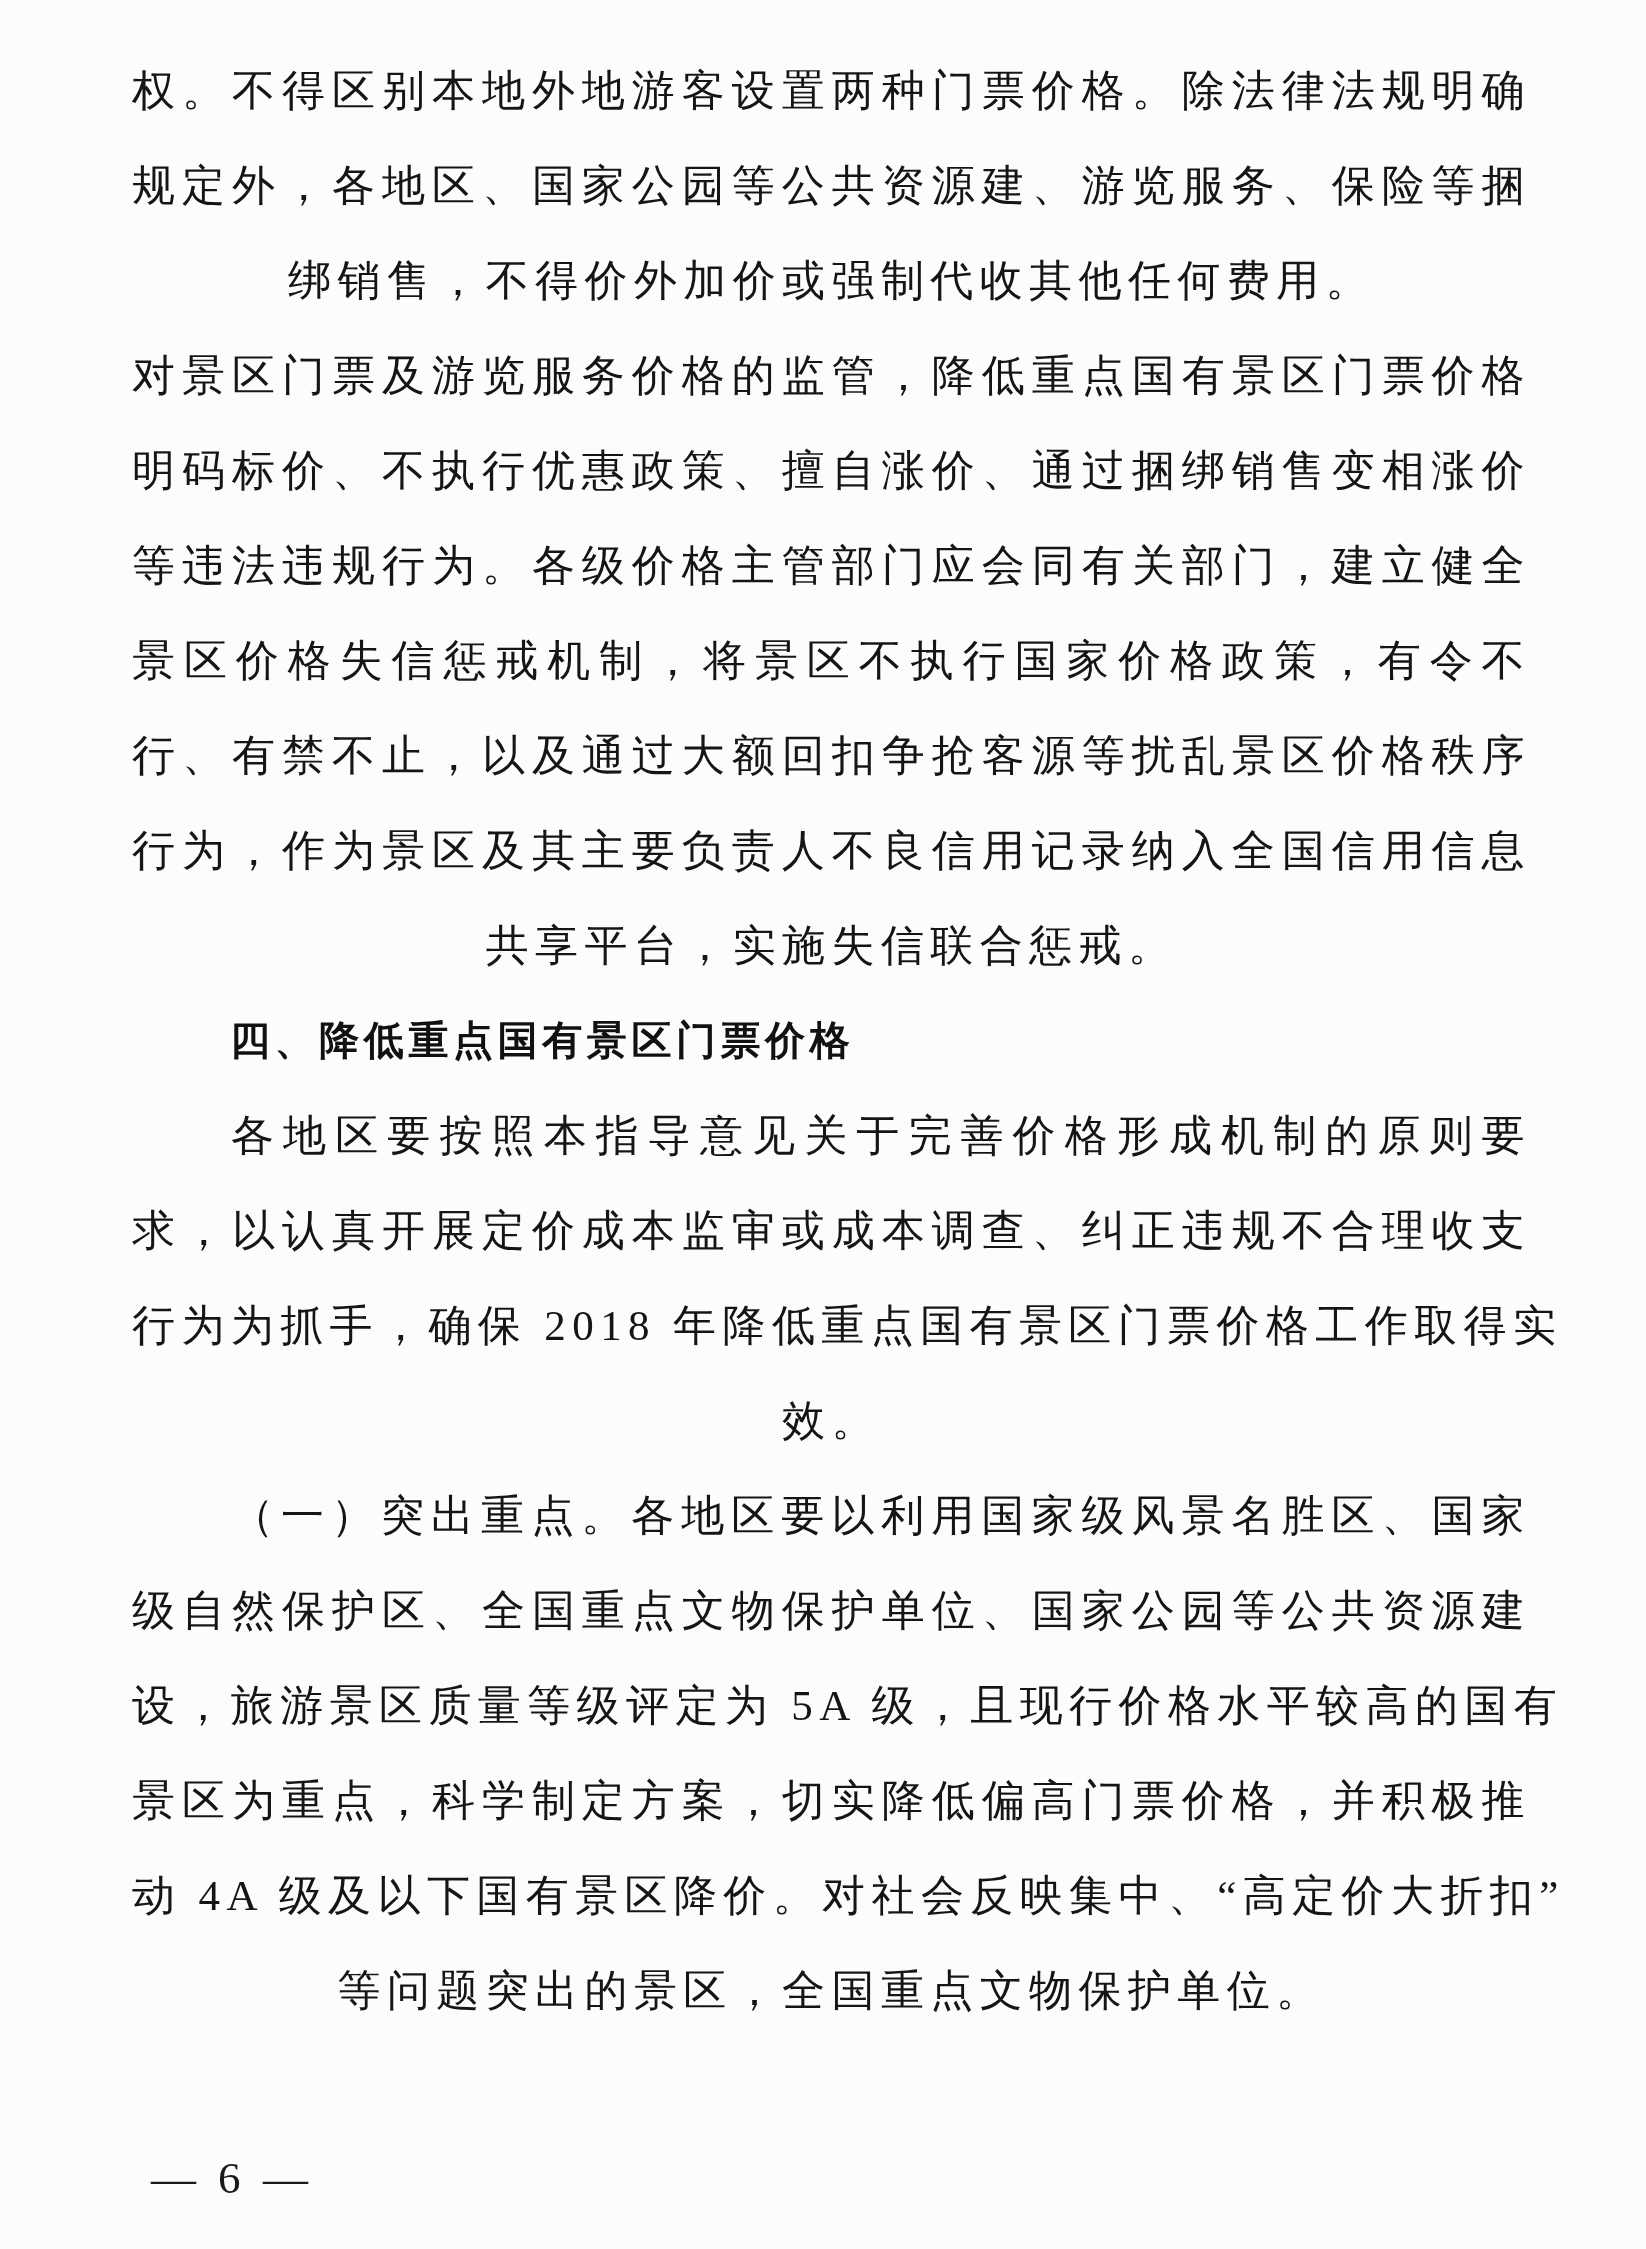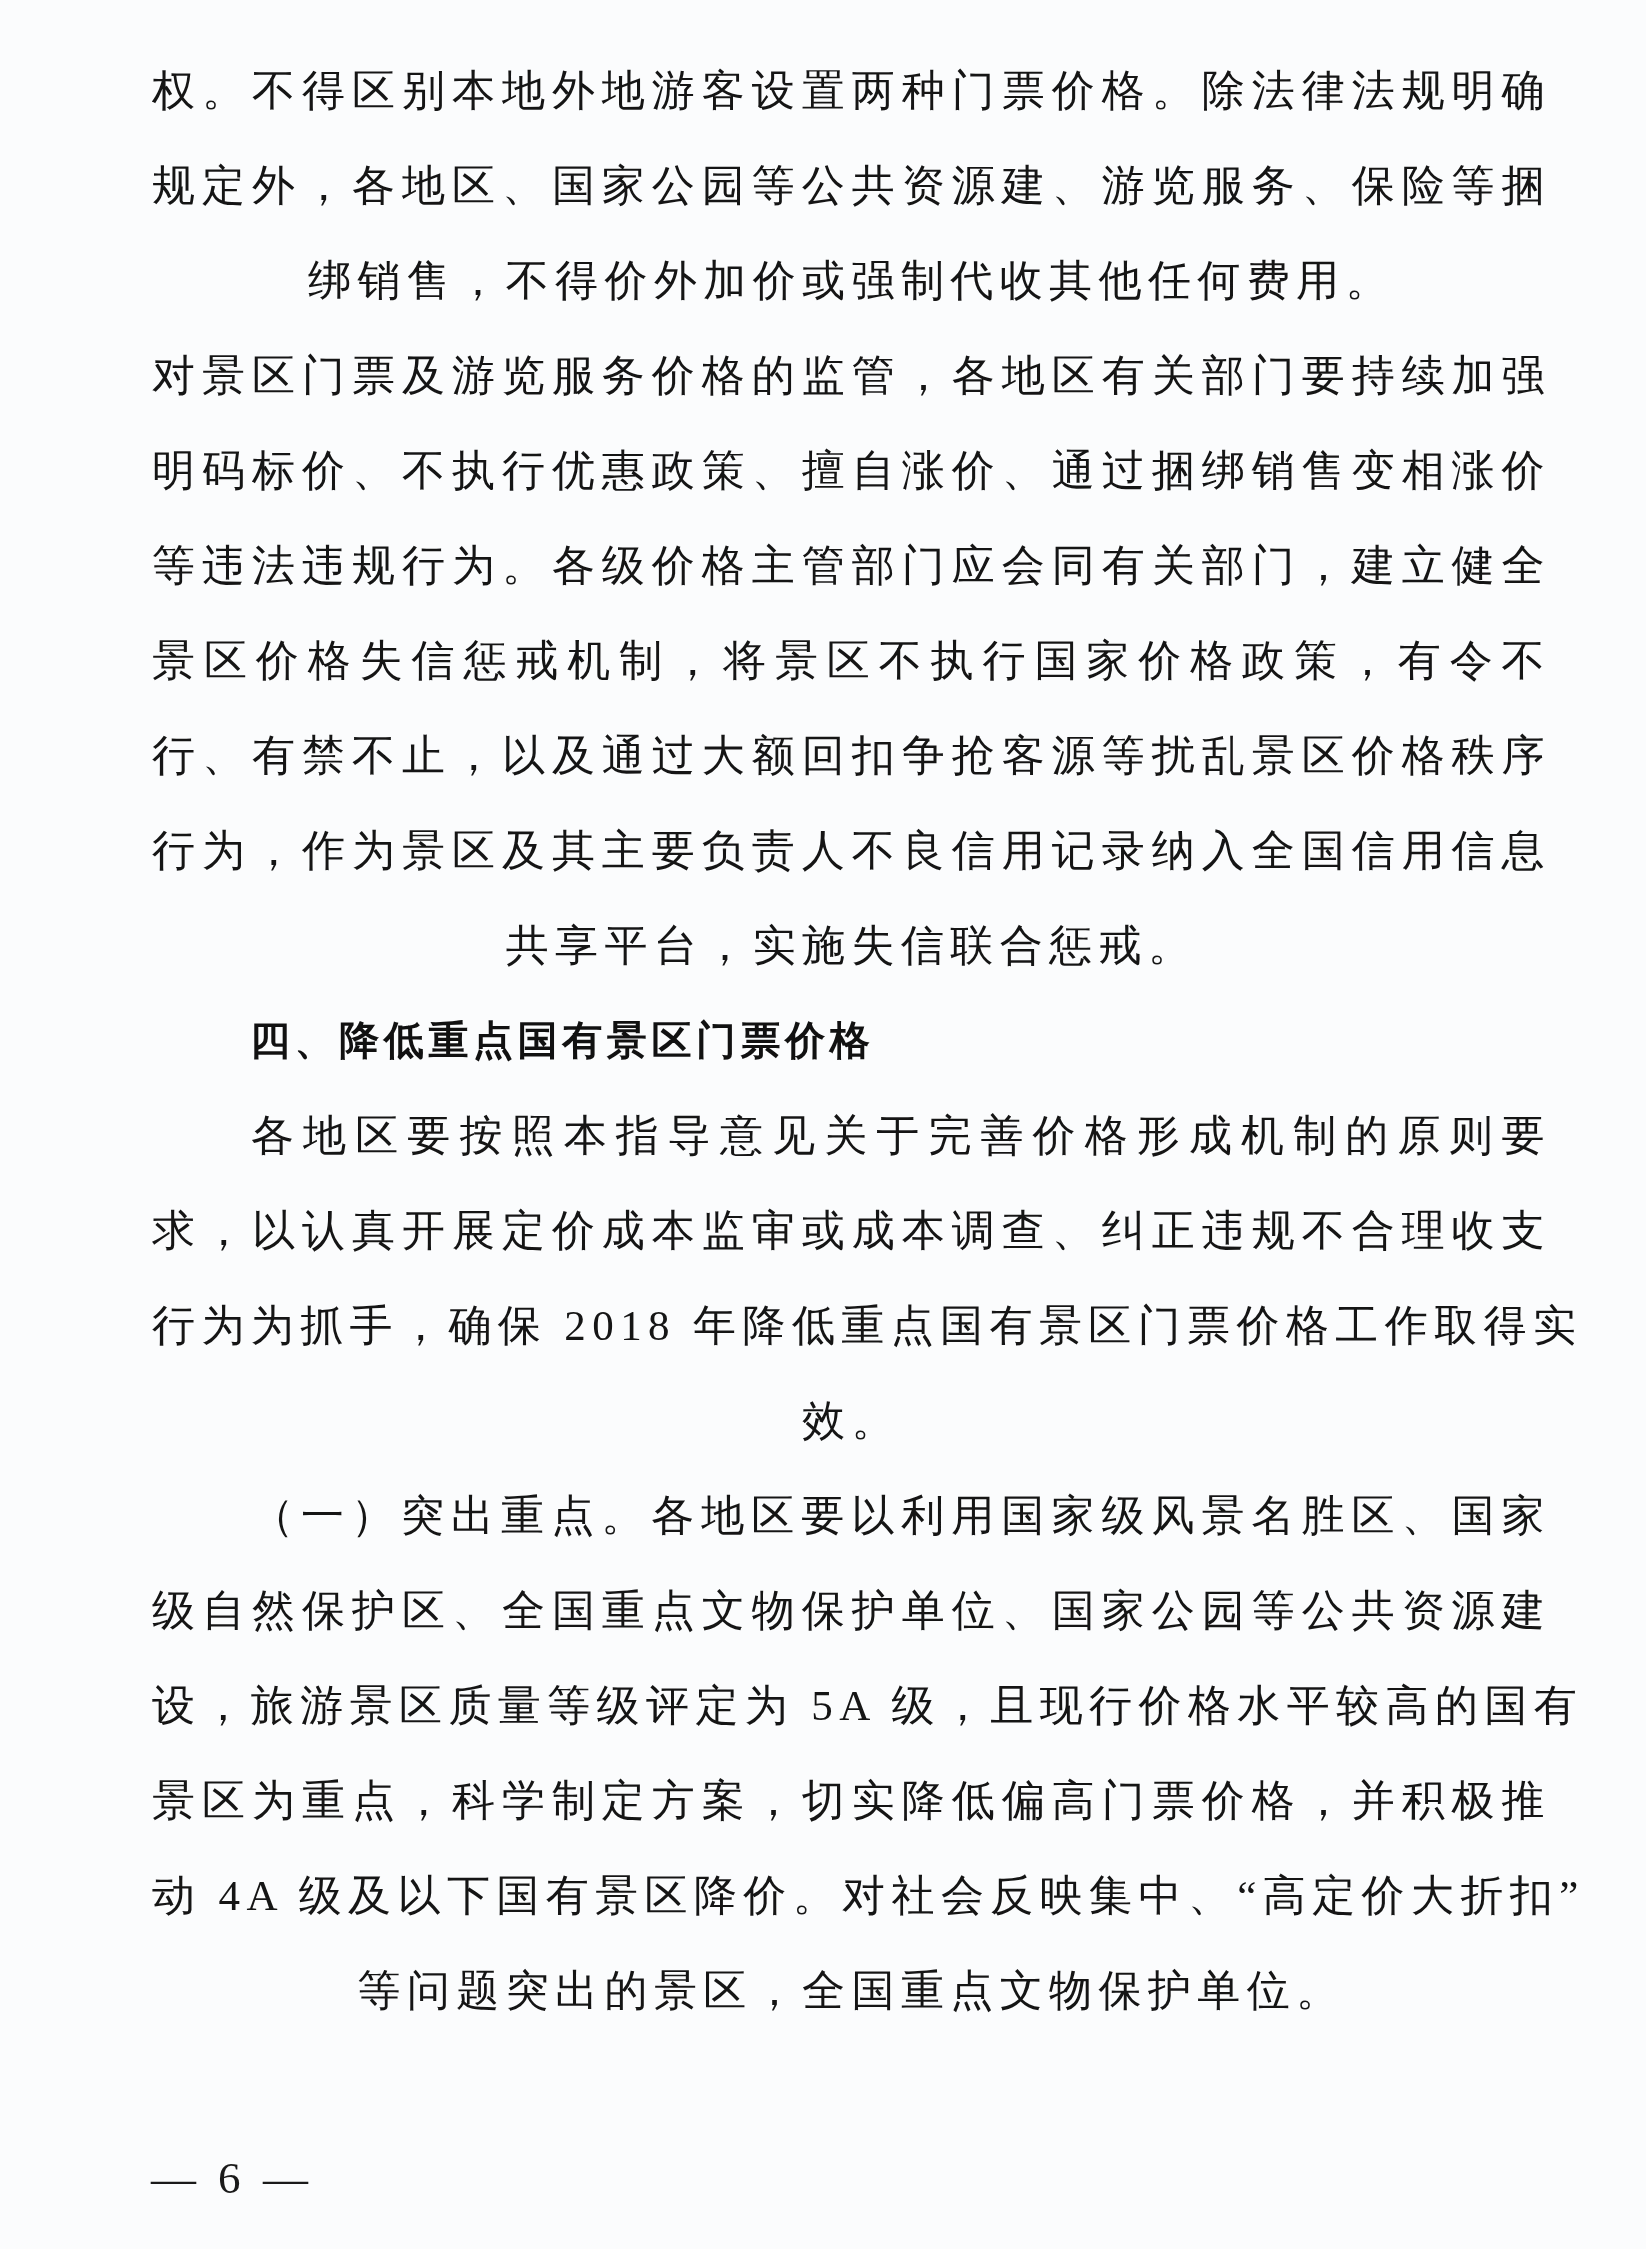--- a/index.html
+++ b/index.html
@@ -13,21 +13,20 @@
       height: 2250px;
       background: #fbfcfd;
       overflow: hidden;
       color: #151515;
     }
     .text-block {
       position: absolute;
       left: 132px;
       top: 43px;
       width: 1399px;
-      margin-left: 20px;
     }
     .line {
       height: 95px;
       line-height: 95px;
       white-space: nowrap;
       font-family: "Liberation Serif", "DejaVu Serif", serif;
       font-size: 43px;
       letter-spacing: 6.4px;
       overflow: visible;
     }
@@ -78,21 +77,21 @@
 <div class="page">
   <div class="text-block">
 
     <div>
       <div class="line full">权。不得区别本地外地游客设置两种门票价格。除法律法规明确</div>
       <div class="line full">规定外，各地区、国家公园等公共资源建、游览服务、保险等捆</div>
       <div class="line short">绑销售，不得价外加价或强制代收其他任何费用。</div>
     </div>
 
     <div>
-      <div class="line full">对景区门票及游览服务价格的监管，各地区有关部门要持续加强</div>
+      <div class="line full">对景区门票及游览服务价格的监管，降低重点国有景区门票价格</div>
       <div class="line full">明码标价、不执行优惠政策、擅自涨价、通过捆绑销售变相涨价</div>
       <div class="line full">等违法违规行为。各级价格主管部门应会同有关部门，建立健全</div>
       <div class="line full">景区价格失信惩戒机制，将景区不执行国家价格政策，有令不</div>
       <div class="line full">行、有禁不止，以及通过大额回扣争抢客源等扰乱景区价格秩序</div>
       <div class="line full">行为，作为景区及其主要负责人不良信用记录纳入全国信用信息</div>
       <div class="line short">共享平台，实施失信联合惩戒。</div>
     </div>
 
     <div class="heading">四、降低重点国有景区门票价格</div>
 

